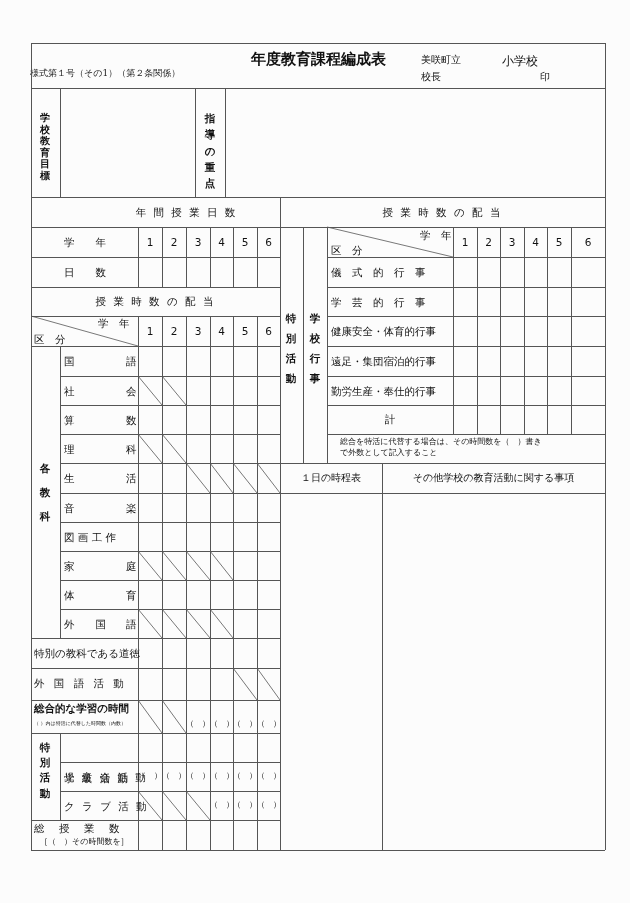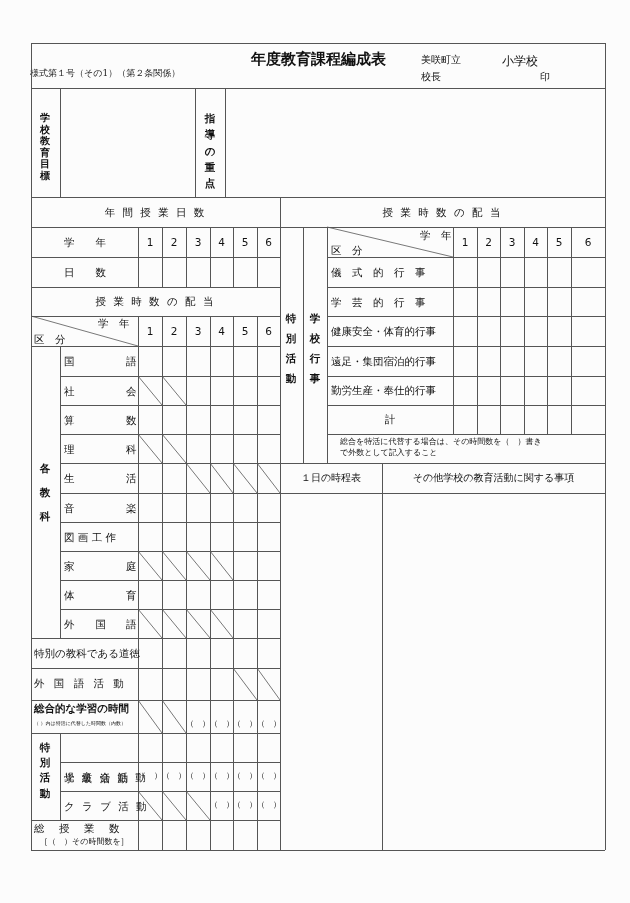--- a/index.html
+++ b/index.html
@@ -127,21 +127,21 @@
 <div class="t" style="left:421px;top:55px;font-size:10px;">美咲町立</div>
 <div class="t" style="left:502px;top:55px;font-size:12px;">小学校</div>
 <div class="t" style="left:421px;top:72px;font-size:10px;">校長</div>
 <div class="t" style="left:540px;top:72px;font-size:10px;">印</div>
 
 <div class="vtext" style="left:38px;top:112px;font-size:10px;line-height:1.15;">学校教育目標</div>
 <div class="abs" style="left:61px;top:89px;width:133px;height:107px;"></div>
 <div class="vtext" style="left:203px;top:110px;line-height:1.55;">指導の重点</div>
 <div class="abs" style="left:226px;top:89px;width:378px;height:107px;"></div>
 
-<div class="t c" style="left:31px;top:207px;width:249px;letter-spacing:2px;">年 間 授 業 日 数</div>
+<div class="t c" style="left:31px;top:207px;width:249px;letter-spacing:2px;padding-left:31px;">年 間 授 業 日 数</div>
 <div class="t" style="left:64px;top:237px;">学　　年</div>
 <div class="t" style="left:64px;top:267px;">日　　数</div>
 <div id="days-grades"></div>
 
 <div class="t c" style="left:31px;top:296px;width:249px;letter-spacing:2px;">授 業 時 数 の 配 当</div>
 <div class="t" style="left:98px;top:318px;">学　年</div>
 <div class="t" style="left:34px;top:334px;">区　分</div>
 
 <div class="vtext" style="left:38px;top:456px;line-height:2.3;">各教科</div>
 <div id="subject-rows"></div>
@@ -271,13 +271,13 @@
 <div class="t c" style="left:210px;top:772px;width:23px;font-size:8px;">（　）</div>
 <div class="t c" style="left:233px;top:772px;width:24px;font-size:8px;">（　）</div>
 <div class="t c" style="left:257px;top:772px;width:23px;font-size:8px;">（　）</div>
 <div class="t c" style="left:210px;top:801px;width:23px;font-size:8px;">（　）</div>
 <div class="t c" style="left:233px;top:801px;width:24px;font-size:8px;">（　）</div>
 <div class="t c" style="left:257px;top:801px;width:23px;font-size:8px;">（　）</div>
 <div class="t" style="left:331px;top:267px;">儀　式　的　行　事</div>
 <div class="t" style="left:331px;top:297px;">学　芸　的　行　事</div>
 <div class="t" style="left:331px;top:326px;">健康安全・体育的行事</div>
 <div class="t" style="left:331px;top:356px;">遠足・集団宿泊的行事</div>
-<div class="t" style="left:331px;top:386px;font-family:Liberation Serif, serif;">勤労生産・奉仕的行事</div>
+<div class="t" style="left:331px;top:386px;">勤労生産・奉仕的行事</div>
 
 </body></html>

